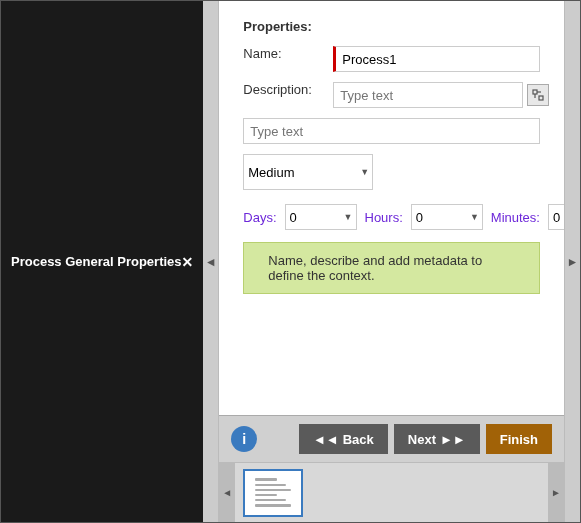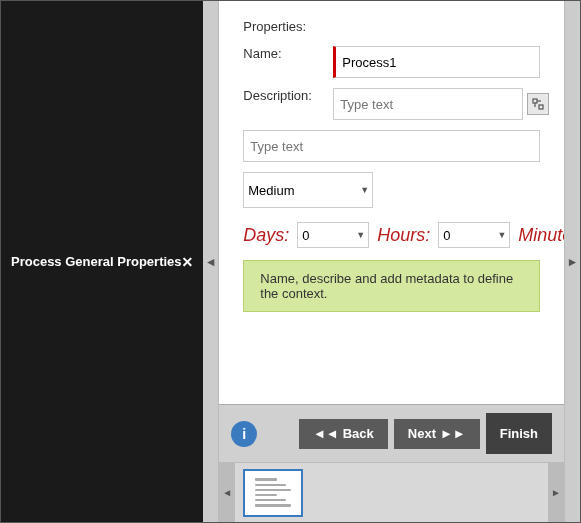--- a/index.html
+++ b/index.html
@@ -81,40 +81,40 @@
       padding: 18px 24px 12px 24px;
       overflow-y: auto;
     }
     .form-title {
       font-size: 22px;
       color: #4a7a2a;
       margin-bottom: 18px;
       font-weight: normal;
     }
     .properties-label {
-      font-weight: normal;
+      font-weight: bold;
       margin-bottom: 12px;
       color: #333;
     }
     .field-row {
       display: flex;
       align-items: flex-start;
       margin-bottom: 10px;
     }
     .field-label {
       width: 90px;
       color: #333;
       font-size: 13px;
       flex-shrink: 0;
     }
     .field-input {
       flex: 1;
       height: 26px;
       border: 1px solid #ccc;
-      padding: 15px 6px;
+      padding: 9px 6px;
       font-size: 13px;
       outline: none;
     }
     .field-input.name-input {
       border-left: 3px solid #cc0000;
     }
     .field-input-wrapper {
       flex: 1;
       display: flex;
       align-items: center;
@@ -169,23 +169,22 @@
       color: #333;
       margin-bottom: 10px;
     }
     .duration-row {
       display: flex;
       align-items: center;
       gap: 8px;
       margin-bottom: 12px;
     }
     .duration-field-label {
-      color: #b91c1c;
-      font-size: 18px;
-      font-style: italic;
+      color: #6d28d9;
+      font-size: 13px;
     }
     .duration-select-container {
       position: relative;
       width: 72px;
     }
     .duration-select-container::after {
       content: '▼';
       position: absolute;
       right: 4px;
       top: 50%;
@@ -202,21 +201,21 @@
       padding: 2px 4px;
       width: 72px;
       cursor: pointer;
       appearance: none;
       -webkit-appearance: none;
       outline: none;
     }
     .hint-box {
       background: #d4e8a0;
       border: 1px solid #b8d070;
-      padding: 10px 16px;
+      padding: 10px 24px;
       margin: 0 0 4px 0;
       font-size: 13px;
       color: #333;
       min-height: 50px;
       display: flex;
       align-items: center;
     }
     .bottom-bar {
       background: #d0d0d0;
       border-top: 1px solid #aaa;
@@ -248,23 +247,23 @@
       color: #fff;
       border: none;
       cursor: pointer;
       font-size: 13px;
       font-weight: bold;
       display: flex;
       align-items: center;
       gap: 4px;
     }
     .finish-btn {
-      height: 41px;
+      height: 30px;
       padding: 0 14px;
-      background: #404040;
+      background: #a16207;
       color: #fff;
       border: none;
       cursor: pointer;
       font-size: 13px;
       font-weight: bold;
     }
     .cancel-btn {
       height: 30px;
       padding: 0 14px;
       background: #5a5a5a;

